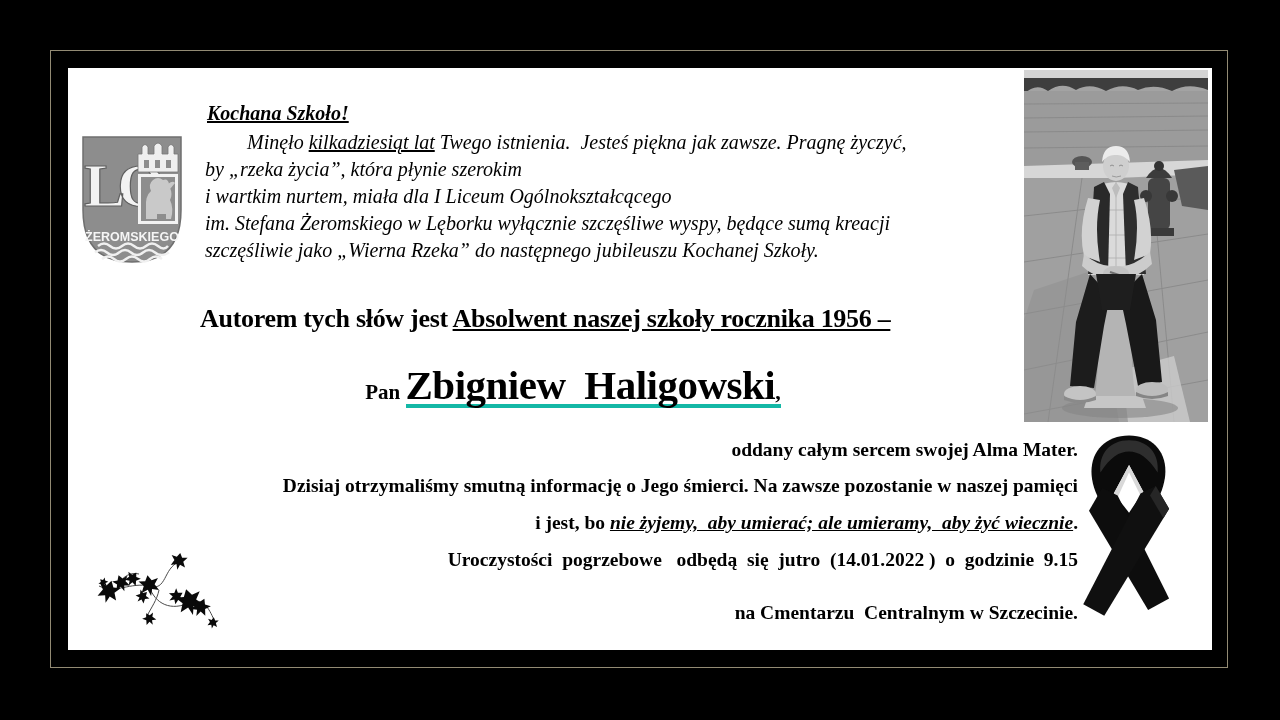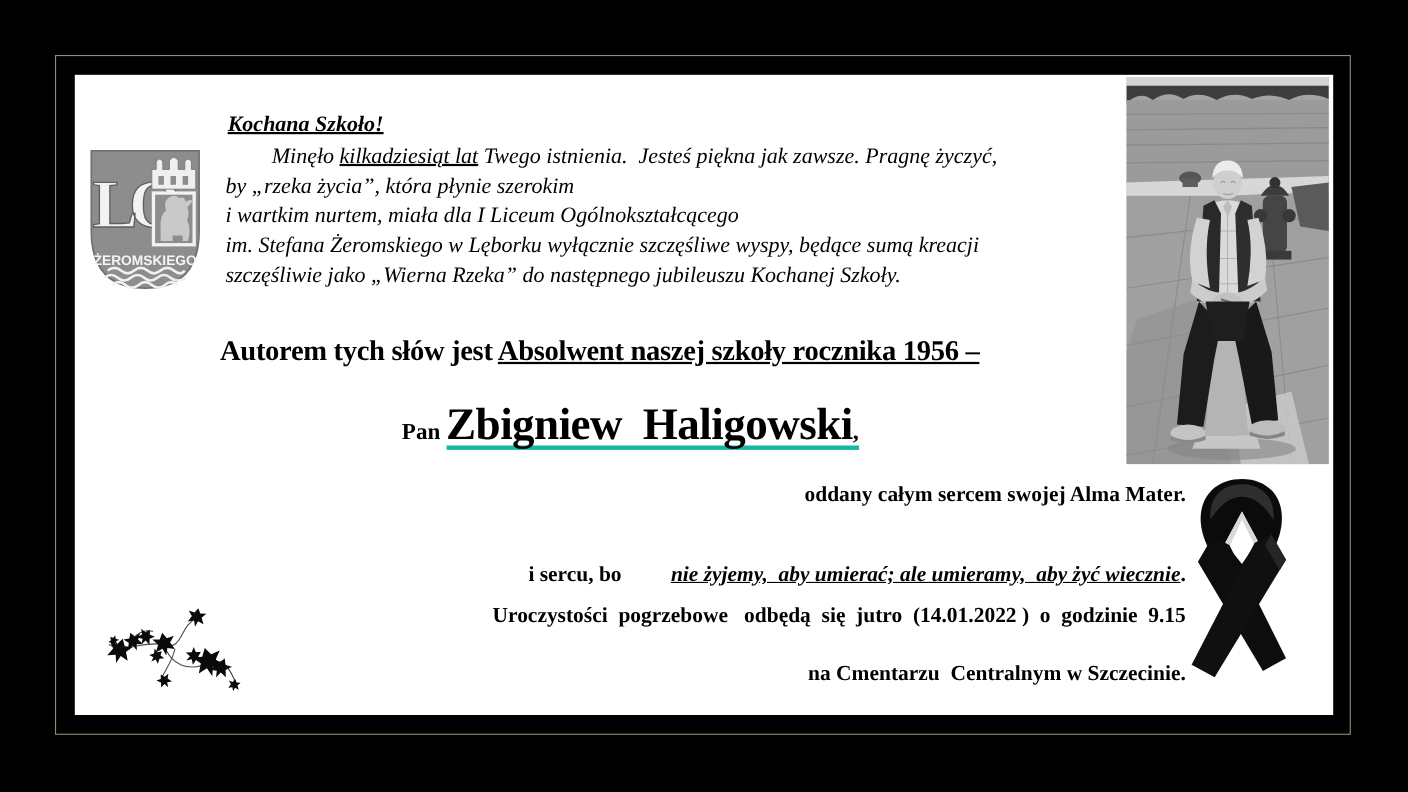--- a/index.html
+++ b/index.html
@@ -40,21 +40,21 @@
   
   .name-line{top:293px;}
   .name-title{font-size:21px;font-weight:bold;}
   .name-wrap{border-bottom:4px solid #14b8a6;padding-bottom:2px;}
   .name-big{font-size:41px;font-weight:bold;word-spacing:9px;letter-spacing:-0.5px;}
   .name-comma{font-size:22px;font-weight:bold;}
   .body-line{font-size:19.5px;font-weight:bold;text-align:right;}
   .dedication{top:371px;}
   .news{top:407px;}
   .quote-line{top:444px;}
-  .quote-seg{font-style:italic;text-decoration:underline;margin-left:40px;}
+  .quote-seg{font-style:italic;text-decoration:underline;}
   .funeral{top:481px;}
   .location{top:534px;}
   
   .photo{position:absolute;left:956px;top:2px;width:184px;height:352px;}
   .ribbon{position:absolute;left:1000px;top:360px;width:124px;height:196px;}
   .ivy{position:absolute;left:25px;top:470px;width:128px;height:108px;}
 </style>
 </head>
 <body>
 
@@ -98,21 +98,22 @@
     <div class="pline">i wartkim nurtem, miała dla I Liceum Ogólnokształcącego</div>
     <div class="pline">im. Stefana Żeromskiego w Lęborku wyłącznie szczęśliwe wyspy, będące sumą kreacji</div>
     <div class="pline">szczęśliwie jako „Wierna Rzeka” do następnego jubileuszu Kochanej Szkoły.</div>
   </div>
 
   <div class="txt author-line"><span>Autorem tych słów jest </span><span class="u-seg">Absolwent naszej szkoły rocznika 1956 –</span></div>
 
   <div class="txt center-line name-line"><span class="name-title">Pan </span><span class="name-wrap"><span class="name-big">Zbigniew Haligowski</span><span class="name-comma">,</span></span></div>
 
   <div class="txt center-line body-line dedication">oddany całym sercem swojej Alma Mater.</div>
-  <div class="txt center-line body-line quote-line"><span>i sercu, bo </span><span class="quote-seg">nie żyjemy,  aby umierać; ale umieramy,  aby żyć wiecznie</span><span>.</span></div>
+  <div class="txt center-line body-line news">Dzisiaj otrzymaliśmy smutną informację o Jego śmierci. Na zawsze pozostanie w naszej pamięci</div>
+  <div class="txt center-line body-line quote-line"><span>i jest, bo </span><span class="quote-seg">nie żyjemy,  aby umierać; ale umieramy,  aby żyć wiecznie</span><span>.</span></div>
   <div class="txt center-line body-line funeral">Uroczystości  pogrzebowe   odbędą  się  jutro  (14.01.2022 )  o  godzinie  9.15</div>
   <div class="txt center-line body-line location">na Cmentarzu  Centralnym w Szczecinie.</div>
 
   <svg class="photo" viewBox="0 0 184 352" aria-hidden="true">
     <rect x="0" y="0" width="184" height="352" fill="#a3a3a3"></rect>
 
     <rect x="0" y="0" width="184" height="14" fill="#d4d4d4"></rect>
     <path d="M0,8 L0,24 Q12,12 24,21 Q38,11 52,20 Q66,12 82,21 Q98,12 114,20 Q130,13 148,21 Q164,12 184,20 L184,8 Z" fill="#3e3e3e"></path>
 
     <rect x="0" y="21" width="184" height="76" fill="#9b9b9b"></rect>

